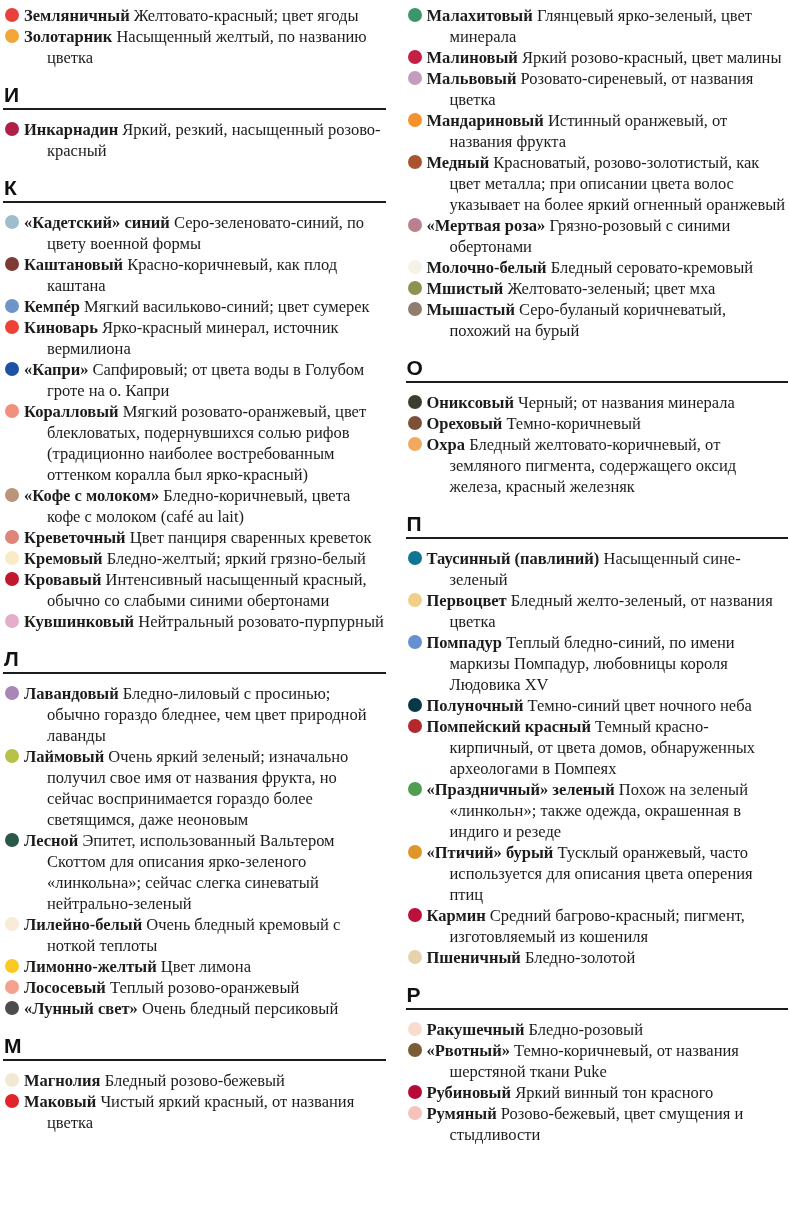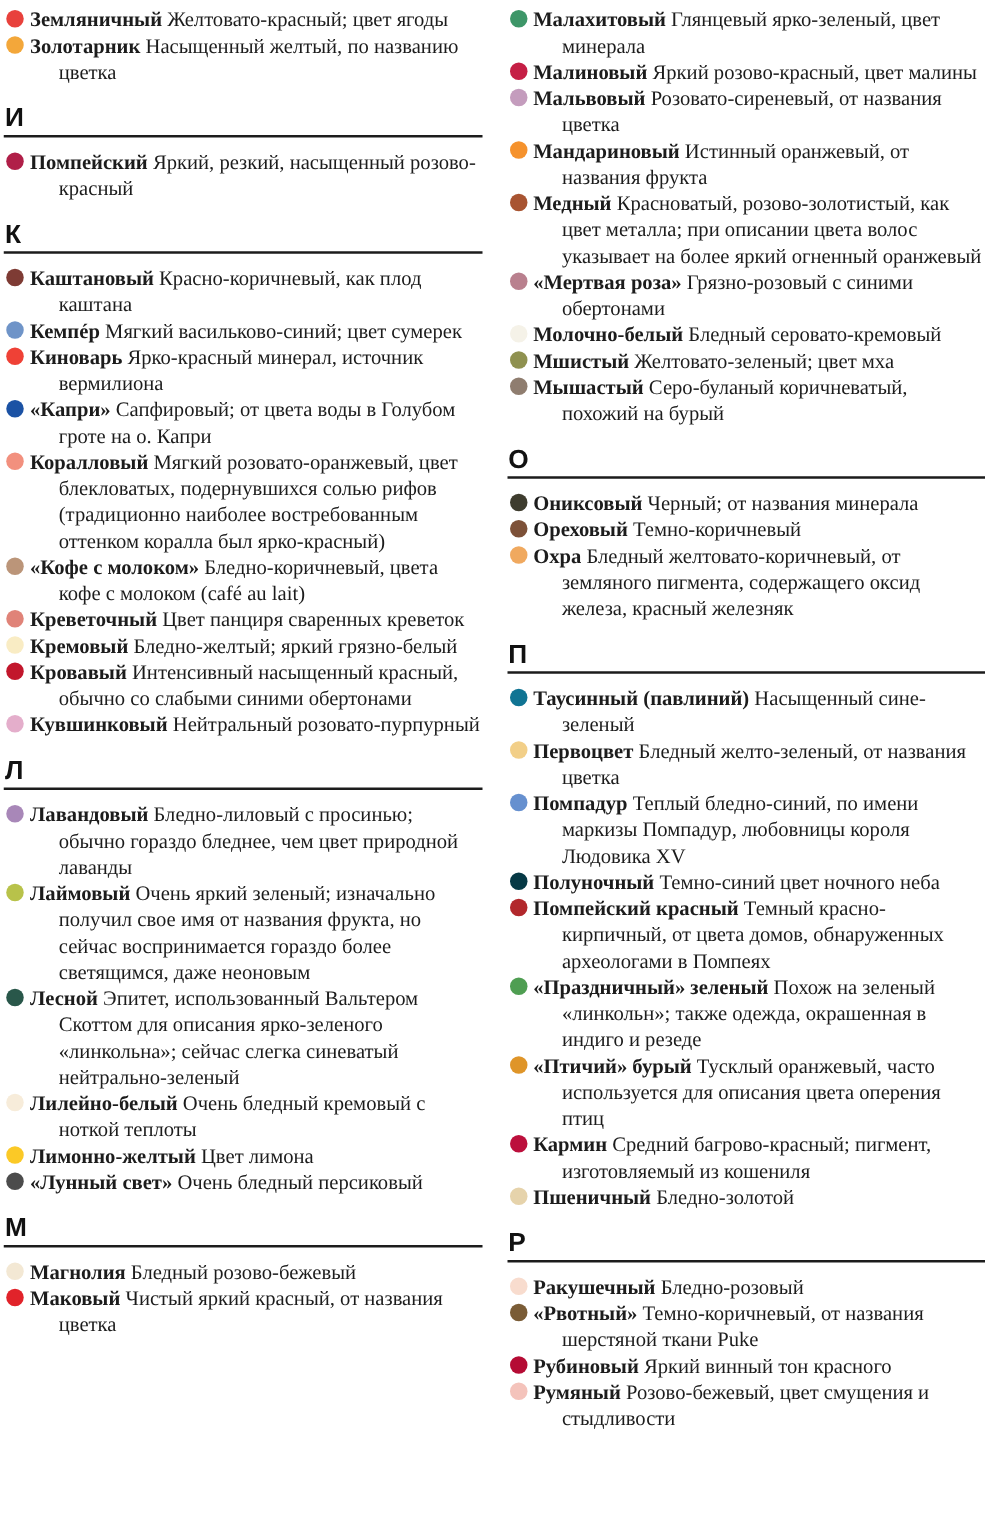--- a/index.html
+++ b/index.html
@@ -31,38 +31,40 @@
   .entry .name { font-weight: bold; }
 </style>
 </head>
 <body>
 
 <div class="page">
     <div class="column">
       <div class="entry"><span class="dot" style="background-color: rgb(232, 65, 60);"></span><span class="name">Земляничный</span> <span class="desc">Желтовато-красный; цвет ягоды</span></div>
       <div class="entry"><span class="dot" style="background-color: rgb(243, 167, 58);"></span><span class="name">Золотарник</span> <span class="desc">Насыщенный желтый, по названию цветка</span></div>
       <div class="section-header">И</div>
-      <div class="entry"><span class="dot" style="background-color: rgb(176, 31, 72);"></span><span class="name">Помпейский</span> <span class="desc">Яркий, резкий, насыщенный розово-красный</span></div>
+      <div class="entry"><span class="dot" style="background-color: rgb(176, 31, 72);"></span><span class="name">Инкарнадин</span> <span class="desc">Яркий, резкий, насыщенный розово-красный</span></div>
       <div class="section-header">К</div>
+      <div class="entry"><span class="dot" style="background-color: rgb(159, 190, 205);"></span><span class="name">«Кадетский» синий</span> <span class="desc">Серо-зеленовато-синий, по цвету военной формы</span></div>
       <div class="entry"><span class="dot" style="background-color: rgb(126, 59, 52);"></span><span class="name">Каштановый</span> <span class="desc">Красно-коричневый, как плод каштана</span></div>
       <div class="entry"><span class="dot" style="background-color: rgb(111, 148, 200);"></span><span class="name">Кемпéр</span> <span class="desc">Мягкий васильково-синий; цвет сумерек</span></div>
       <div class="entry"><span class="dot" style="background-color: rgb(239, 65, 54);"></span><span class="name">Киноварь</span> <span class="desc">Ярко-красный минерал, источник вермилиона</span></div>
       <div class="entry"><span class="dot" style="background-color: rgb(27, 82, 164);"></span><span class="name">«Капри»</span> <span class="desc">Сапфировый; от цвета воды в Голубом гроте на о. Капри</span></div>
       <div class="entry"><span class="dot" style="background-color: rgb(242, 144, 126);"></span><span class="name">Коралловый</span> <span class="desc">Мягкий розовато-оранжевый, цвет блекловатых, подернувшихся солью рифов (традиционно наиболее востребованным оттенком коралла был ярко-красный)</span></div>
       <div class="entry"><span class="dot" style="background-color: rgb(187, 149, 121);"></span><span class="name">«Кофе с молоком»</span> <span class="desc">Бледно-коричневый, цвета кофе с молоком (café au lait)</span></div>
       <div class="entry"><span class="dot" style="background-color: rgb(224, 131, 120);"></span><span class="name">Креветочный</span> <span class="desc">Цвет панциря сваренных креветок</span></div>
       <div class="entry"><span class="dot" style="background-color: rgb(249, 236, 196);"></span><span class="name">Кремовый</span> <span class="desc">Бледно-желтый; яркий грязно-белый</span></div>
       <div class="entry"><span class="dot" style="background-color: rgb(194, 23, 44);"></span><span class="name">Кровавый</span> <span class="desc">Интенсивный насыщенный красный, обычно со слабыми синими обертонами</span></div>
       <div class="entry"><span class="dot" style="background-color: rgb(228, 174, 203);"></span><span class="name">Кувшинковый</span> <span class="desc">Нейтральный розовато-пурпурный</span></div>
       <div class="section-header">Л</div>
       <div class="entry"><span class="dot" style="background-color: rgb(168, 135, 184);"></span><span class="name">Лавандовый</span> <span class="desc">Бледно-лиловый с просинью; обычно гораздо бледнее, чем цвет природной лаванды</span></div>
       <div class="entry"><span class="dot" style="background-color: rgb(184, 194, 74);"></span><span class="name">Лаймовый</span> <span class="desc">Очень яркий зеленый; изначально получил свое имя от названия фрукта, но сейчас воспринимается гораздо более светящимся, даже неоновым</span></div>
       <div class="entry"><span class="dot" style="background-color: rgb(41, 87, 74);"></span><span class="name">Лесной</span> <span class="desc">Эпитет, использованный Вальтером Скоттом для описания ярко-зеленого «линкольна»; сейчас слегка синеватый нейтрально-зеленый</span></div>
       <div class="entry"><span class="dot" style="background-color: rgb(247, 236, 218);"></span><span class="name">Лилейно-белый</span> <span class="desc">Очень бледный кремовый с ноткой теплоты</span></div>
       <div class="entry"><span class="dot" style="background-color: rgb(251, 201, 38);"></span><span class="name">Лимонно-желтый</span> <span class="desc">Цвет лимона</span></div>
+      <div class="entry"><span class="dot" style="background-color: rgb(244, 162, 143);"></span><span class="name">Лососевый</span> <span class="desc">Теплый розово-оранжевый</span></div>
       <div class="entry"><span class="dot" style="background-color: rgb(76, 76, 76);"></span><span class="name">«Лунный свет»</span> <span class="desc">Очень бледный персиковый</span></div>
       <div class="section-header">М</div>
       <div class="entry"><span class="dot" style="background-color: rgb(243, 232, 212);"></span><span class="name">Магнолия</span> <span class="desc">Бледный розово-бежевый</span></div>
       <div class="entry"><span class="dot" style="background-color: rgb(225, 35, 42);"></span><span class="name">Маковый</span> <span class="desc">Чистый яркий красный, от названия цветка</span></div>
     </div>
     <div class="column">
       <div class="entry"><span class="dot" style="background-color: rgb(61, 150, 104);"></span><span class="name">Малахитовый</span> <span class="desc">Глянцевый ярко-зеленый, цвет минерала</span></div>
       <div class="entry"><span class="dot" style="background-color: rgb(197, 31, 69);"></span><span class="name">Малиновый</span> <span class="desc">Яркий розово-красный, цвет малины</span></div>
       <div class="entry"><span class="dot" style="background-color: rgb(196, 156, 189);"></span><span class="name">Мальвовый</span> <span class="desc">Розовато-сиреневый, от названия цветка</span></div>
       <div class="entry"><span class="dot" style="background-color: rgb(245, 146, 45);"></span><span class="name">Мандариновый</span> <span class="desc">Истинный оранжевый, от названия фрукта</span></div>

